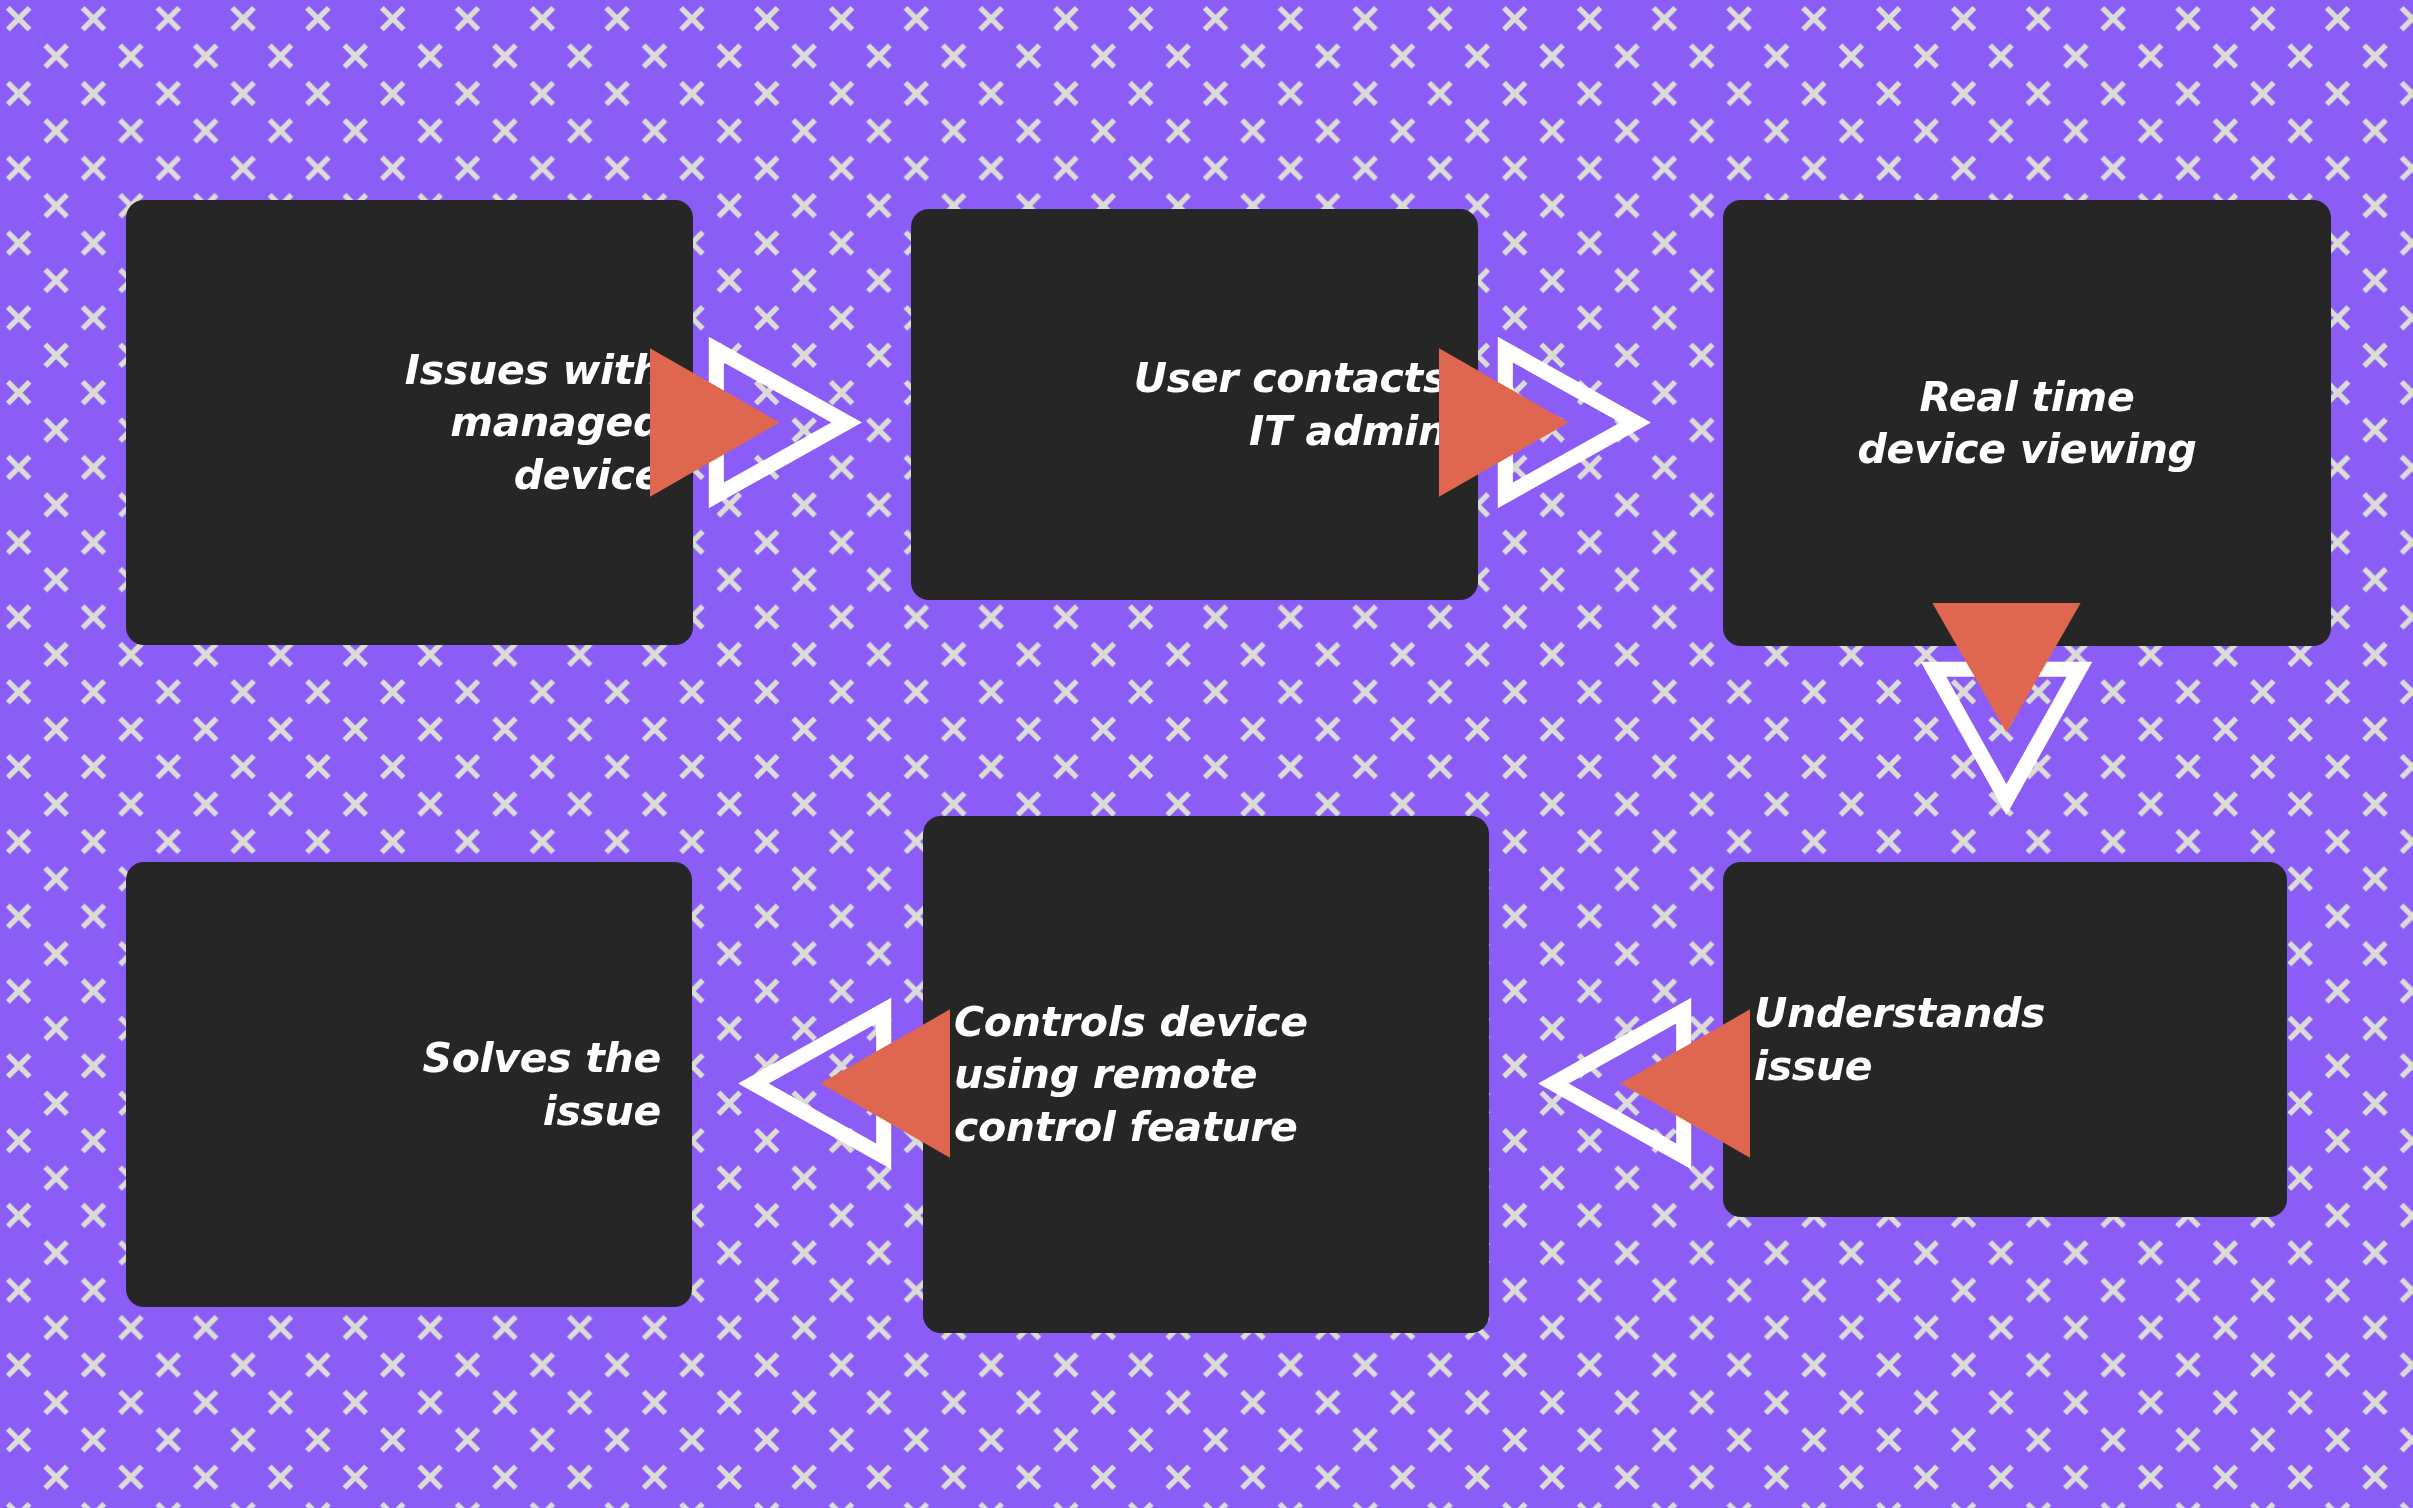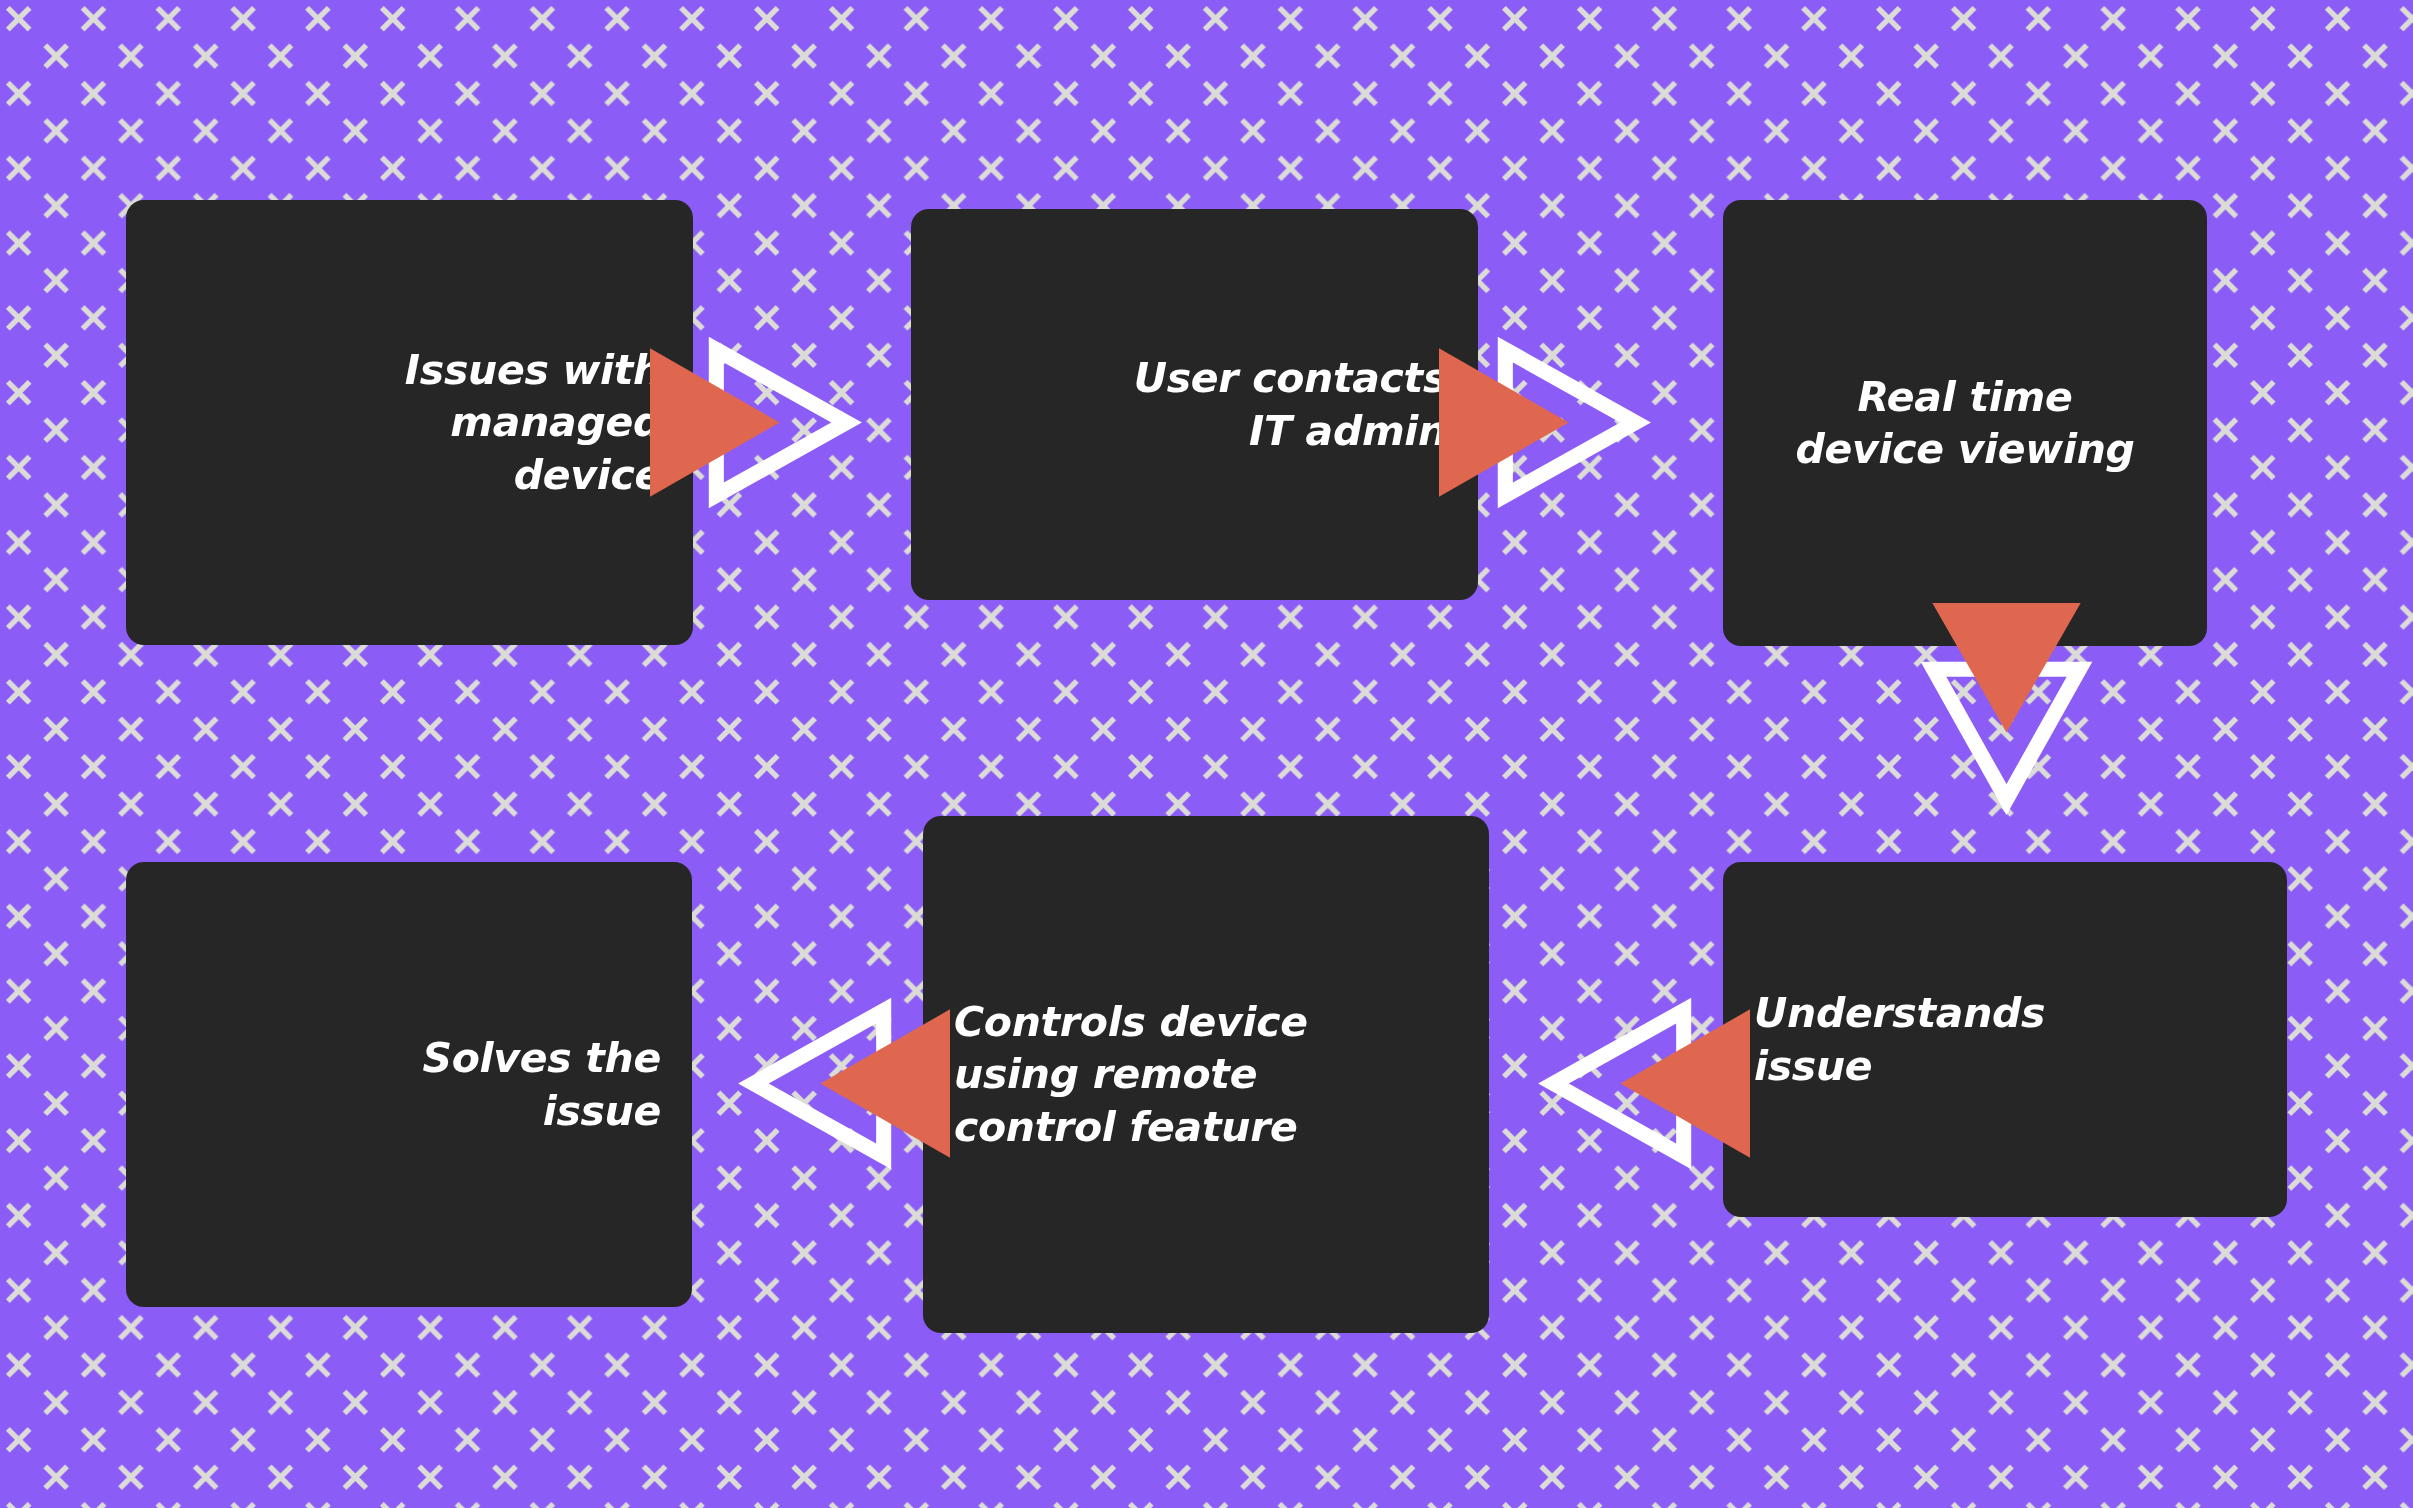--- a/index.html
+++ b/index.html
@@ -93,21 +93,21 @@
     <div class="box-text">Issues with
 managed
 device</div>
   </div>
 
   <div class="flow-box align-right" style="left:911px; top:209px; width:567px; height:391px;">
     <div class="box-text">User contacts
 IT admin</div>
   </div>
 
-  <div class="flow-box align-center" style="left:1723px; top:200px; width:484px; height:446px;">
+  <div class="flow-box align-center" style="left:1723px; top:200px; width:608px; height:446px;">
     <div class="box-text">Real time
 device viewing</div>
   </div>
 
   <div class="flow-box align-right" style="left:126px; top:862px; width:566px; height:445px;">
     <div class="box-text">Solves the
 issue</div>
   </div>
 
   <div class="flow-box align-left" style="left:923px; top:816px; width:566px; height:517px;">

